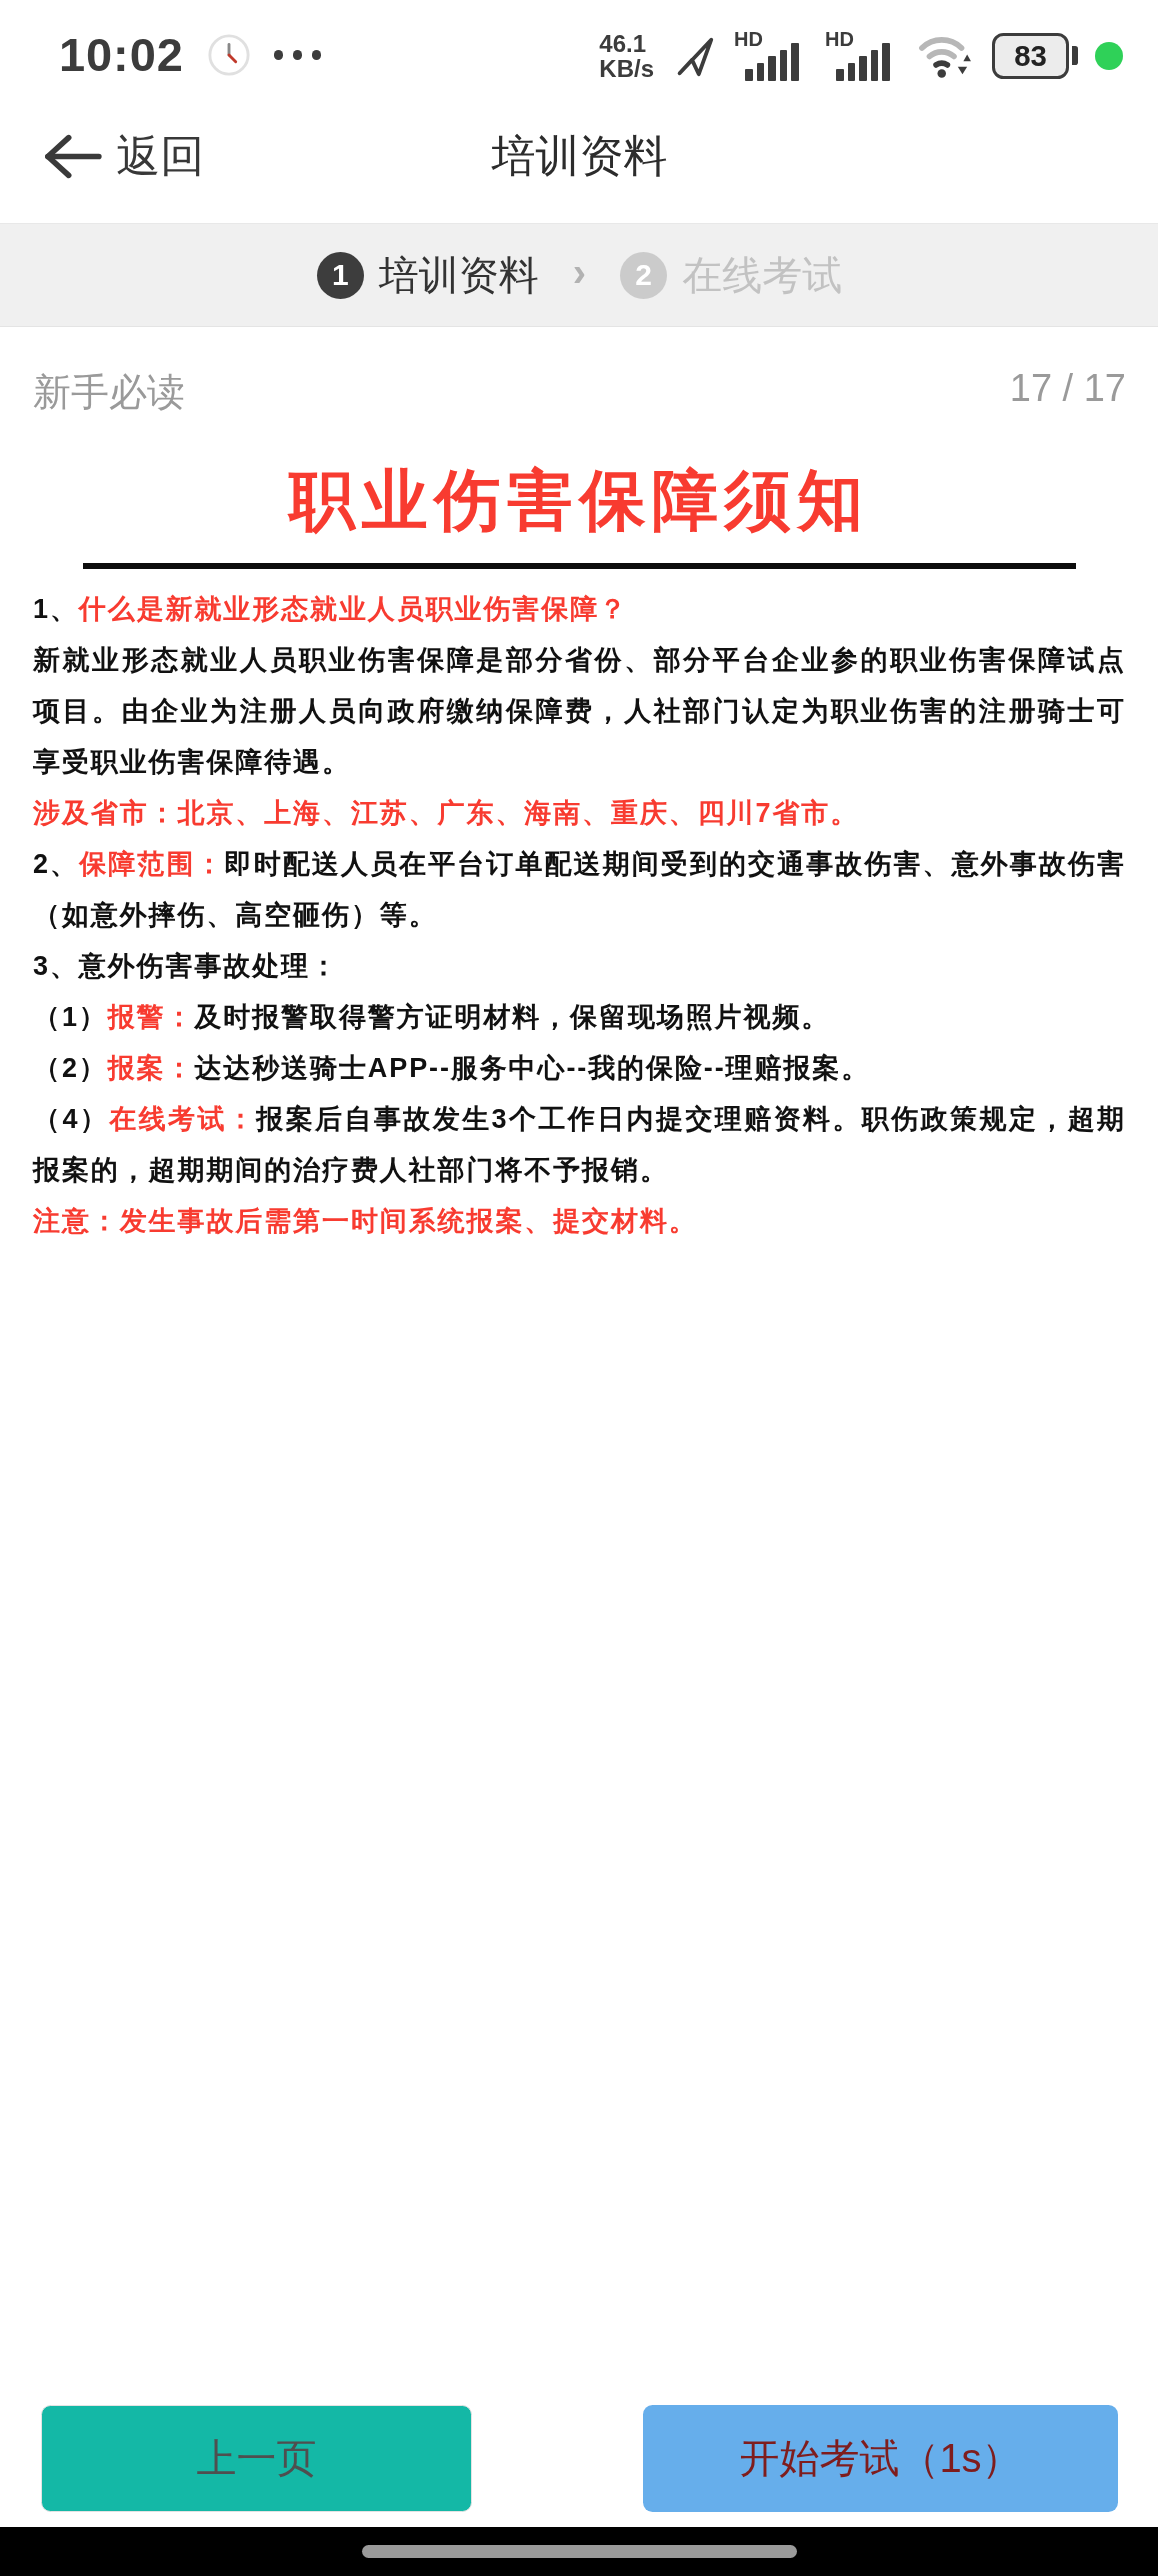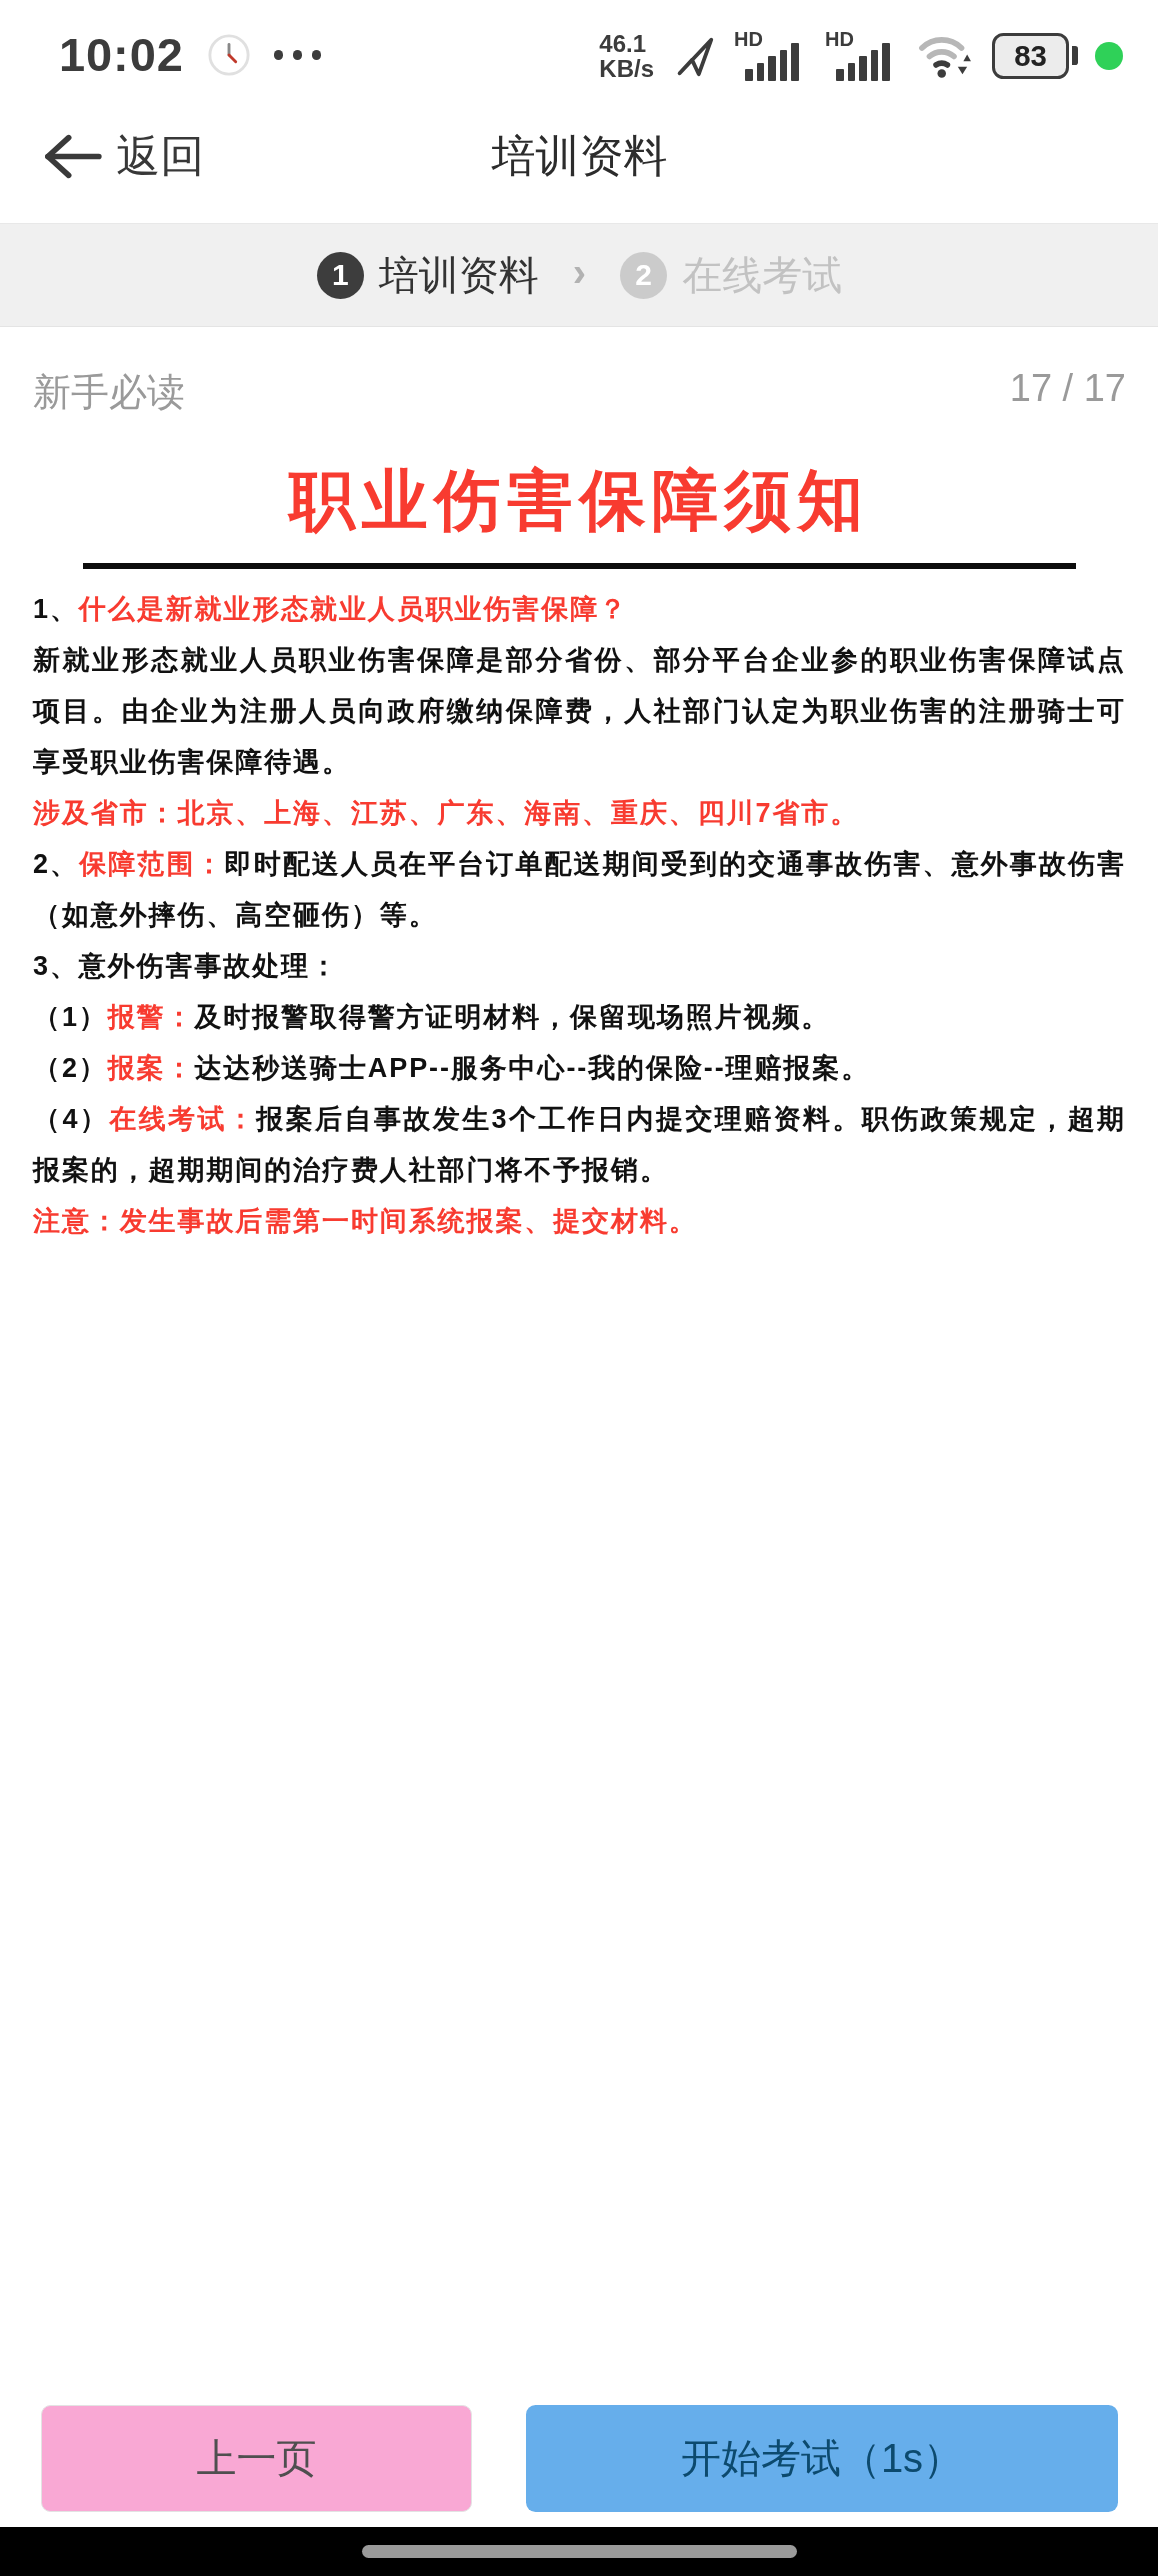--- a/index.html
+++ b/index.html
@@ -59,22 +59,22 @@
   .doc-title{margin-top:38px;text-align:center;font-size:66px;font-weight:900;color:var(--accent-red);letter-spacing:6.6px;}
   .doc-underline{height:5.7px;background:#0d0d0d;width:993px;margin:17px auto 0;}
   .doc-body{margin-top:15px;font-size:27px;line-height:51px;font-weight:700;color:#111;text-align:justify;letter-spacing:1.9px;}
   .doc-par{margin:0;}
   .seg-red{color:var(--accent-red);}
   .seg-black{color:#111;}
 
   
   .footer{position:absolute;left:0;right:0;bottom:64px;display:flex;justify-content:space-between;padding:0 41px;}
   .btn{height:107px;border-radius:9.5px;font-size:40px;display:flex;align-items:center;justify-content:center;cursor:pointer;}
-  .btn-prev{width:431px;background:#f9a8d4;border:1.9px solid #e3e3e3;color:#4f4f4f;}
-  .btn-start{width:592px;background:var(--accent-blue);color:#0c4a6e;border:none;}
+  .btn-prev{width:431px;background:#14b8a6;border:1.9px solid #e3e3e3;color:#4f4f4f;}
+  .btn-start{width:475px;background:var(--accent-blue);color:#7f1d1d;border:none;}
 
   .bottom-strip{position:absolute;left:0;bottom:0;width:100%;height:49px;background:#000;display:flex;align-items:center;justify-content:center;}
   .home-indicator{width:435px;height:13.3px;border-radius:6.6px;background:#9a9a9a;}
 </style>
 </head>
 <body>
 
 <div class="screen">
 
   <div class="status-bar">

